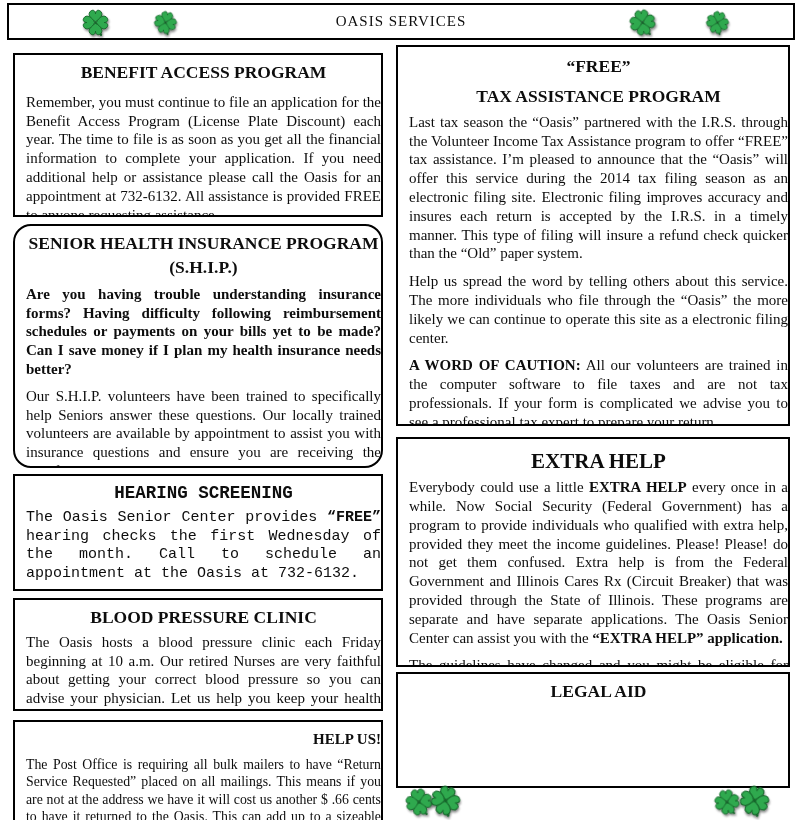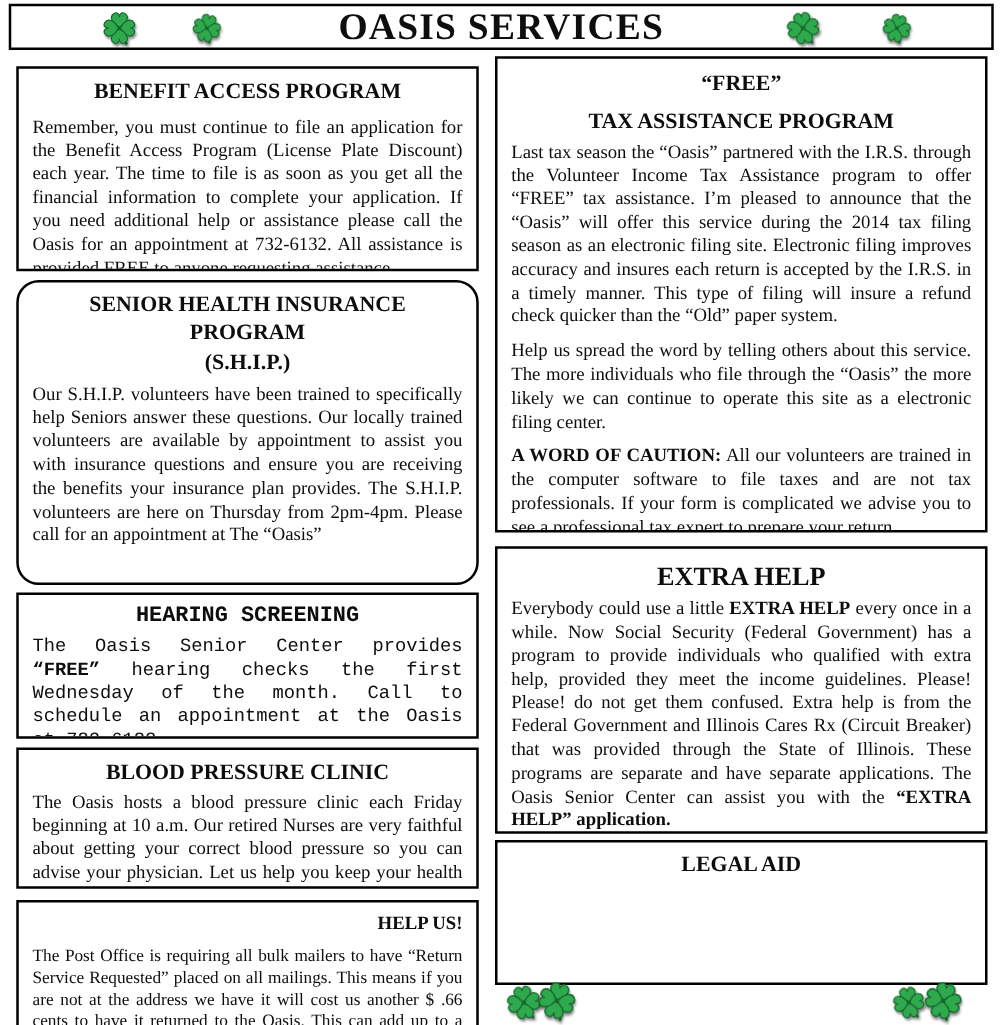--- a/index.html
+++ b/index.html
@@ -2,28 +2,28 @@
 <html><head>
 <meta charset="utf-8">
 <style>
   html,body{margin:0;padding:0;background:#fff;}
   .page{position:relative;width:800px;height:820px;background:#ffffff;
         font-family:"Liberation Serif","DejaVu Serif",serif;color:#0d0d0d;overflow:hidden;}
 
   
   .header-box{position:absolute;left:7px;top:3px;width:784px;height:33px;
               border:2px solid #000;background:#fff;display:flex;align-items:center;justify-content:center;}
-  .header-title{font-size:30px;letter-spacing:1px;font-weight:700;}
+  .header-title{font-size:15px;letter-spacing:1px;font-weight:400;}
 
   
   .col{position:absolute;}
   .col-left{left:13px;top:53px;width:370px;}
   .col-right{left:396px;top:45px;width:394px;}
   .box{border:2px solid #000;background:#fff;box-sizing:border-box;
-       padding:5px 11px 4px 11px;overflow:hidden;}
+       padding:5px 0 4px 11px;overflow:hidden;}
   .box h2{margin:2px 0 2px 0;text-align:center;font-size:17.5px;font-weight:bold;line-height:1.25;}
   .box h2.big{font-size:21px;margin-top:4px;}
   .box h2.small{font-size:15px;margin-top:3px;text-align:right;}
   .box h2.tight{margin-bottom:0;}
   .box p{margin:9px 0 8px 0;font-size:15px;line-height:18.8px;text-align:justify;}
   .box p.bold-par{font-weight:bold;}
   .box p.smalltext{font-size:13.8px;line-height:17.4px;margin-top:7px;}
 
   
   .b-benefit{height:164px;margin-bottom:7px;}
@@ -87,20 +87,21 @@
   <div class="col col-left">
 
     <div class="box b-benefit">
       <h2>BENEFIT ACCESS PROGRAM</h2>
       <p>Remember, you must continue to file an application for the Benefit Access Program (License Plate Discount)  each year. The time to file is as soon as you get all the financial information to complete your application.  If you need additional help or assistance please call the Oasis for an appointment at 732-6132.  All assistance is provided FREE to anyone requesting assistance.</p>
     </div>
 
     <div class="box b-ship">
       <h2 class="tight">SENIOR HEALTH INSURANCE PROGRAM</h2>
       <h2 class="tight">(S.H.I.P.)</h2>
+      <p class="bold-par" style="margin-top:6px"><b>Are you having trouble understanding insurance forms? Having difficulty following reimbursement schedules or payments on your bills yet to be made?  Can I save money if I plan my health insurance needs better?</b></p>
       <p style="margin-top:6px">Our S.H.I.P. volunteers have been trained to specifically help Seniors answer these questions.  Our locally trained volunteers are available by appointment to assist you with insurance questions and ensure you are receiving the benefits your insurance plan provides.  The S.H.I.P. volunteers are here on Thursday from 2pm-4pm.  Please call for an appointment at The “Oasis” </p>
     </div>
 
     <div class="box b-hearing">
       <h2>HEARING SCREENING</h2>
       <p style="margin-top:4px">The Oasis Senior Center provides <b>“FREE”</b> hearing checks the first Wednesday of the month. Call to schedule an appointment at the Oasis at 732-6132.</p>
     </div>
 
     <div class="box b-bp">
       <h2>BLOOD PRESSURE CLINIC</h2>

